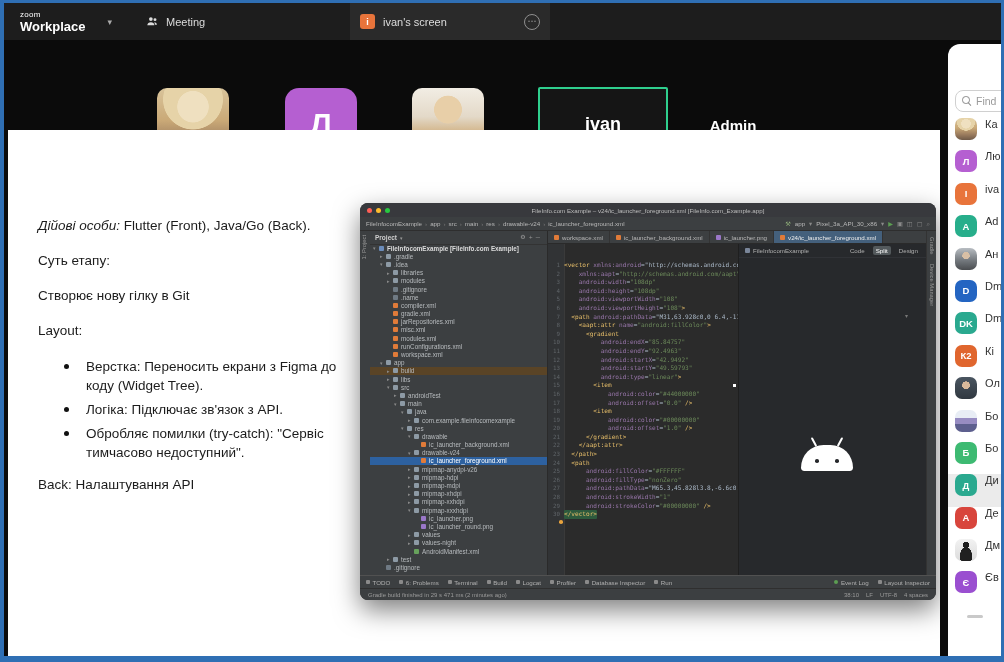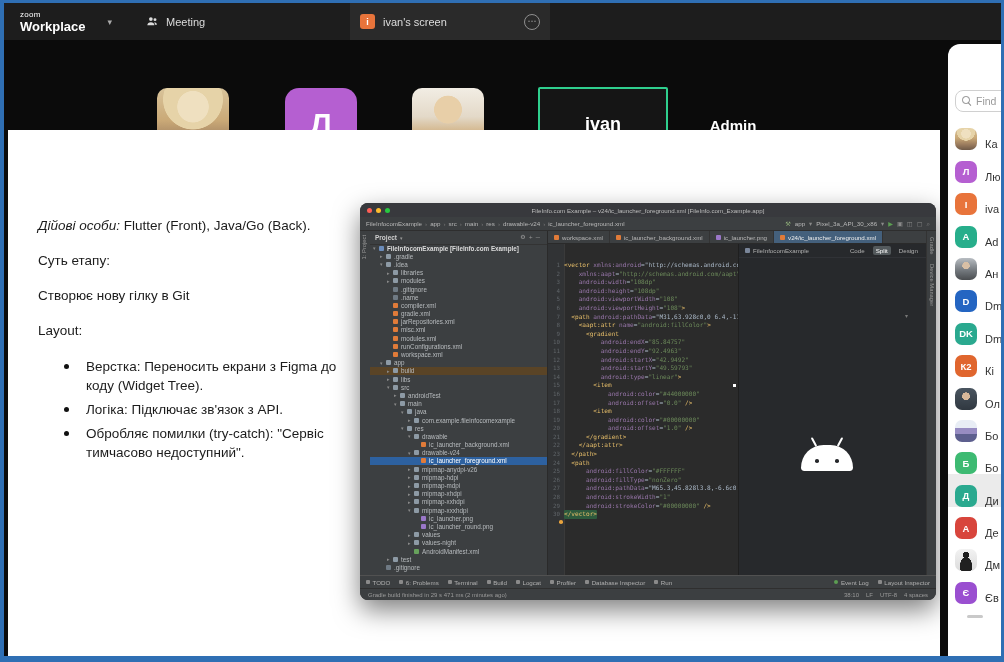--- a/index.html
+++ b/index.html
@@ -131,21 +131,21 @@
 
   
   .divider-v{position:absolute;left:940px;top:130px;width:8px;height:526px;background:#0b0b0b;}
   .sidebar{position:absolute;left:948px;top:44px;width:53px;height:612px;background:#ffffff;border-top-left-radius:12px;overflow:hidden;z-index:5;}
   .search{position:absolute;left:7px;top:46px;width:70px;height:22px;border:1px solid #d0d0d0;border-radius:8px;display:flex;align-items:center;box-sizing:border-box;background:#fff;}
   .mag{position:relative;width:10px;height:10px;display:inline-block;margin:0 4px 0 6px;flex:none;}
   .mag::before{content:"";position:absolute;width:5.5px;height:5.5px;border:1.3px solid #8a8a8a;border-radius:50%;left:0;top:0;}
   .mag::after{content:"";position:absolute;width:1.4px;height:4px;background:#8a8a8a;transform:rotate(-45deg);left:6.8px;top:6px;}
   .search .ph{font-size:10.5px;color:#9a9a9a;white-space:nowrap;}
   .plist{position:absolute;left:0;top:74px;right:0;}
-  .prow{height:32.4px;display:flex;align-items:flex-end;padding-left:7px;}
+  .prow{height:32.4px;display:flex;align-items:flex-start;padding-left:7px;}
   .prow.hl{background:#ebebeb;}
   .pav{width:22px;height:22px;border-radius:7px;flex:none;display:flex;align-items:center;justify-content:center;font-size:9.5px;font-weight:bold;color:#fff;overflow:hidden;}
   .plabel{margin-left:8px;font-size:11px;color:#333;white-space:nowrap;}
   .handle{position:absolute;left:50%;transform:translateX(-50%);top:571px;width:16px;height:3px;border-radius:2px;background:#c9c9c9;}
 
   .people-icon{flex:none;}
 </style>
 </head>
 <body>
 
@@ -221,20 +221,21 @@
           <span>Верстка: Переносить екрани з Figma до коду (Widget Tree).</span>
         </div>
         <div class="bl">
           <span class="dot"></span>
           <span>Логіка: Підключає зв'язок з API.</span>
         </div>
         <div class="bl">
           <span class="dot"></span>
           <span>Обробляє помилки (try-catch): "Сервіс тимчасово недоступний".</span>
         </div>
+        <div class="p">Back: Налаштування API</div>
       </div>
 
     <div class="ide">
       <div class="ide-titlebar">
         <span class="tl r"></span>
         <span class="tl y"></span>
         <span class="tl g"></span>
         <span class="ide-title">FileInfo.com Example – v24/ic_launcher_foreground.xml [FileInfo.com_Example.app]</span>
       </div>
       <div class="ide-toolbar">

